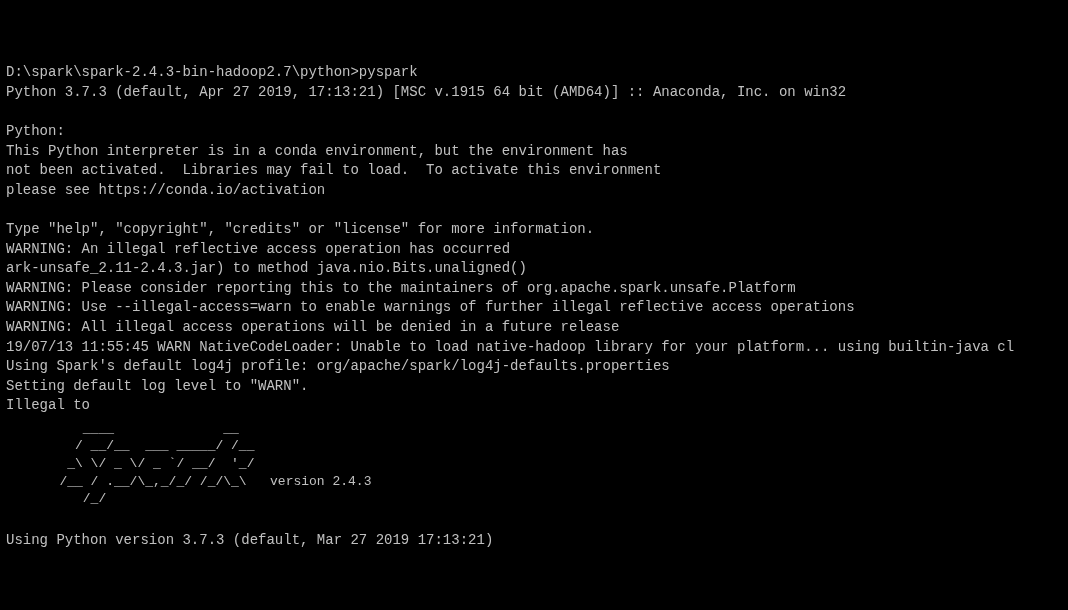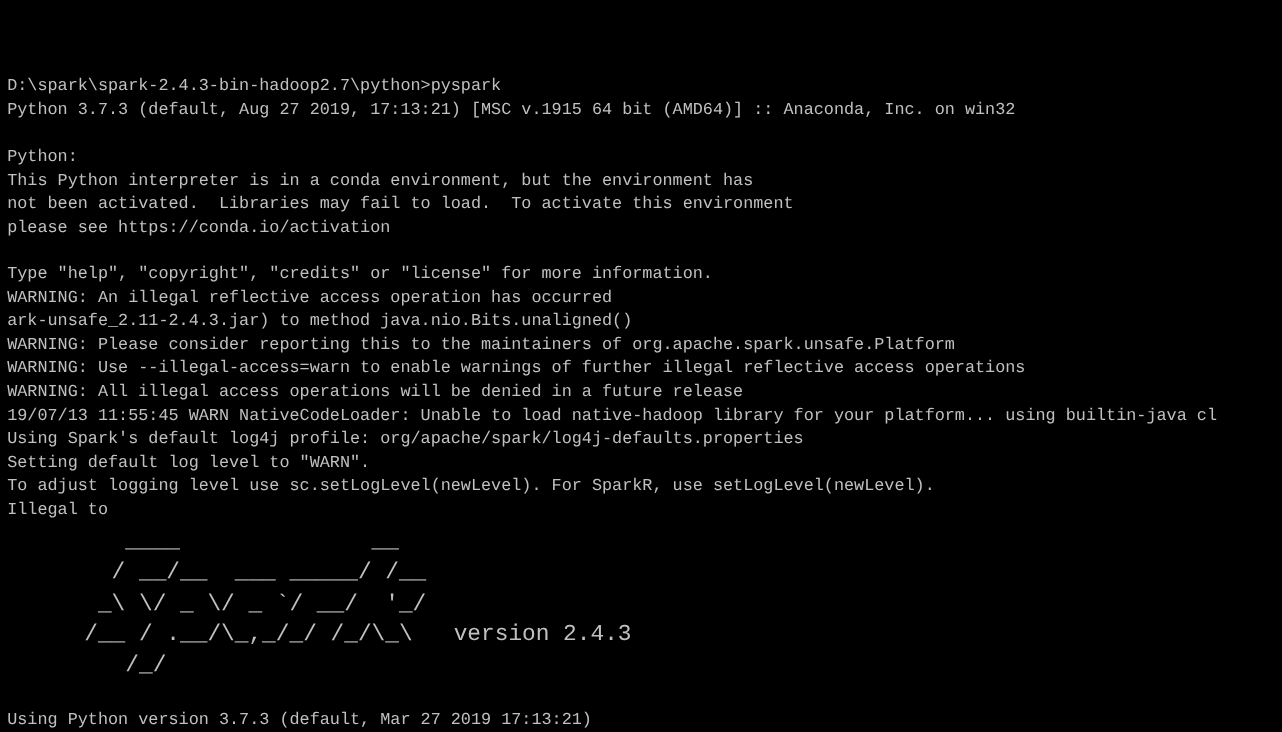--- a/index.html
+++ b/index.html
@@ -31,51 +31,50 @@
     }
 
     .line {
       display: block;
     }
 
     .spark-logo {
       display: block;
       margin: 4px 0 4px 30px;
       font-family: 'Courier New', Courier, monospace;
-      font-size: 19px;
+      font-size: 13px;
       color: #c0c0c0;
       line-height: 1.35;
     }
 
     .spark-logo-line {
       display: block;
     }
   </style>
 </head>
 <body>
 
 <div id="terminal">
   <span id="lines-container"><span class="line">D:\spark\spark-2.4.3-bin-hadoop2.7\python&gt;pyspark
-</span><span class="line">Python 3.7.3 (default, Aug 27 2019, 17:13:21) [MSC v.1915 64 bit (AMD64)] :: Anaconda, Inc. on win32
+</span><span class="line">Python 3.7.3 (default, Apr 27 2019, 17:13:21) [MSC v.1915 64 bit (AMD64)] :: Anaconda, Inc. on win32
 </span><span class="line">
 </span><span class="line">Python:
 </span><span class="line">This Python interpreter is in a conda environment, but the environment has
 </span><span class="line">not been activated.  Libraries may fail to load.  To activate this environment
 </span><span class="line">please see https://conda.io/activation
 </span><span class="line">
 </span><span class="line">Type "help", "copyright", "credits" or "license" for more information.
 </span><span class="line">WARNING: An illegal reflective access operation has occurred
 </span><span class="line">ark-unsafe_2.11-2.4.3.jar) to method java.nio.Bits.unaligned()
 </span><span class="line">WARNING: Please consider reporting this to the maintainers of org.apache.spark.unsafe.Platform
 </span><span class="line">WARNING: Use --illegal-access=warn to enable warnings of further illegal reflective access operations
 </span><span class="line">WARNING: All illegal access operations will be denied in a future release
 </span><span class="line">19/07/13 11:55:45 WARN NativeCodeLoader: Unable to load native-hadoop library for your platform... using builtin-java cl
 </span><span class="line">Using Spark's default log4j profile: org/apache/spark/log4j-defaults.properties
 </span><span class="line">Setting default log level to "WARN".
-</span><span class="line">To adjust logging level use sc.setLogLevel(newLevel). For SparkR, use setLogLevel(newLevel).
 </span><span class="line">Illegal to
 </span><span class="spark-logo"><span class="spark-logo-line">      ____              __
 </span><span class="spark-logo-line">     / __/__  ___ _____/ /__
 </span><span class="spark-logo-line">    _\ \/ _ \/ _ `/ __/  '_/
 </span><span class="spark-logo-line">   /__ / .__/\_,_/_/ /_/\_\   version 2.4.3
 </span><span class="spark-logo-line">      /_/
 </span></span><span class="line">
 </span><span class="line">Using Python version 3.7.3 (default, Mar 27 2019 17:13:21)
 </span><span class="line">
 </span></span>

